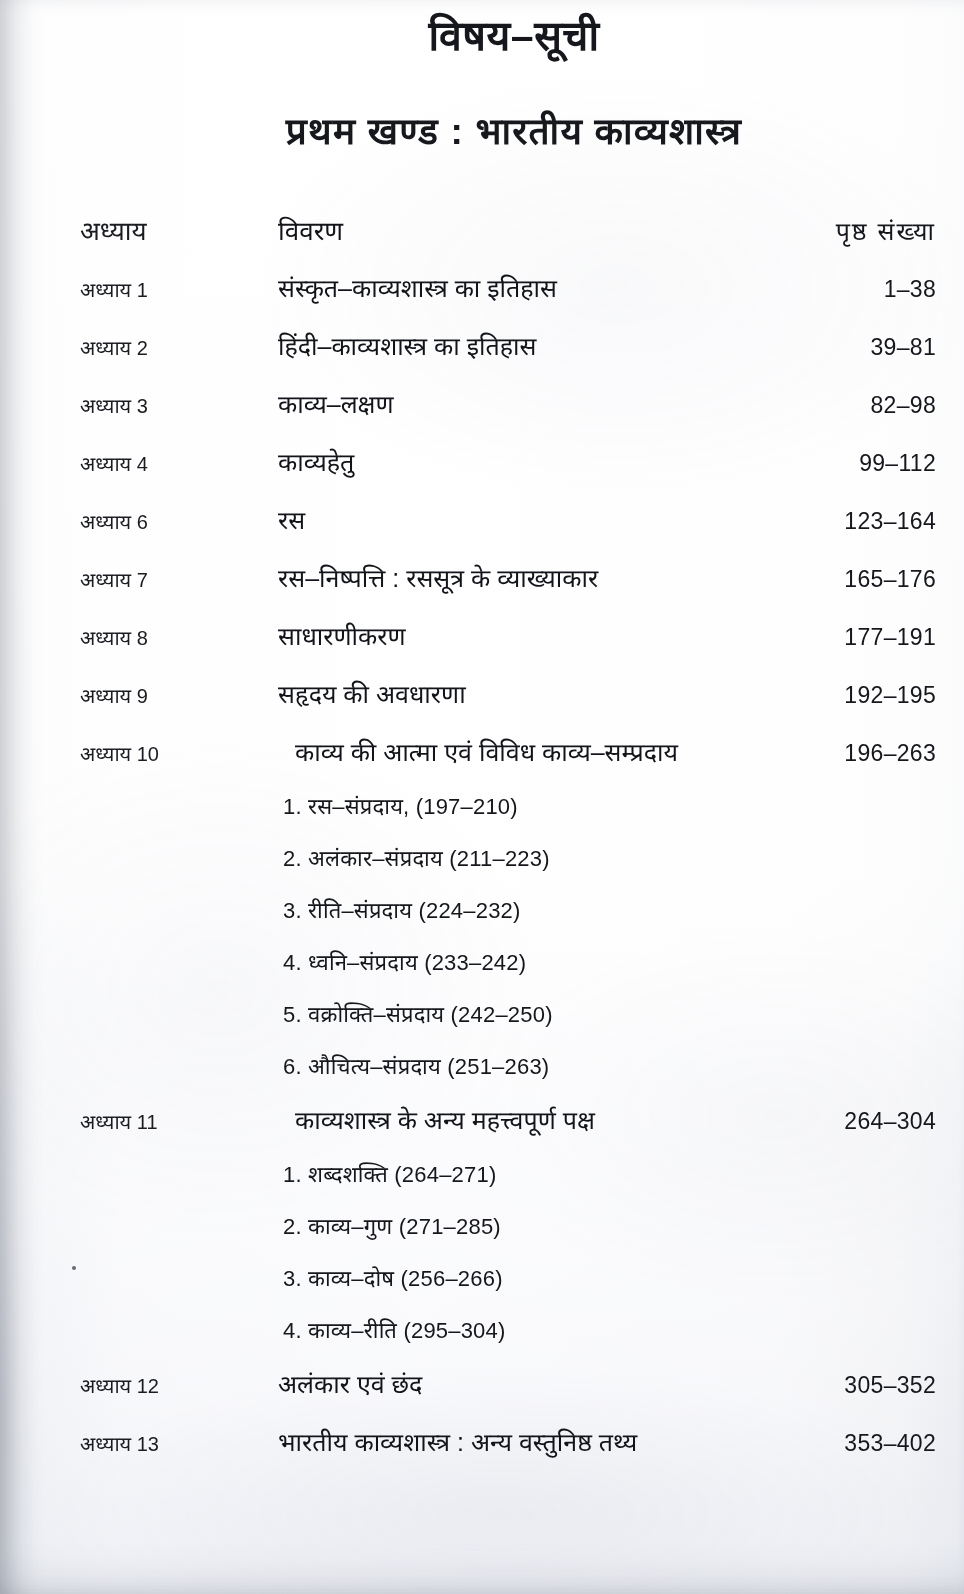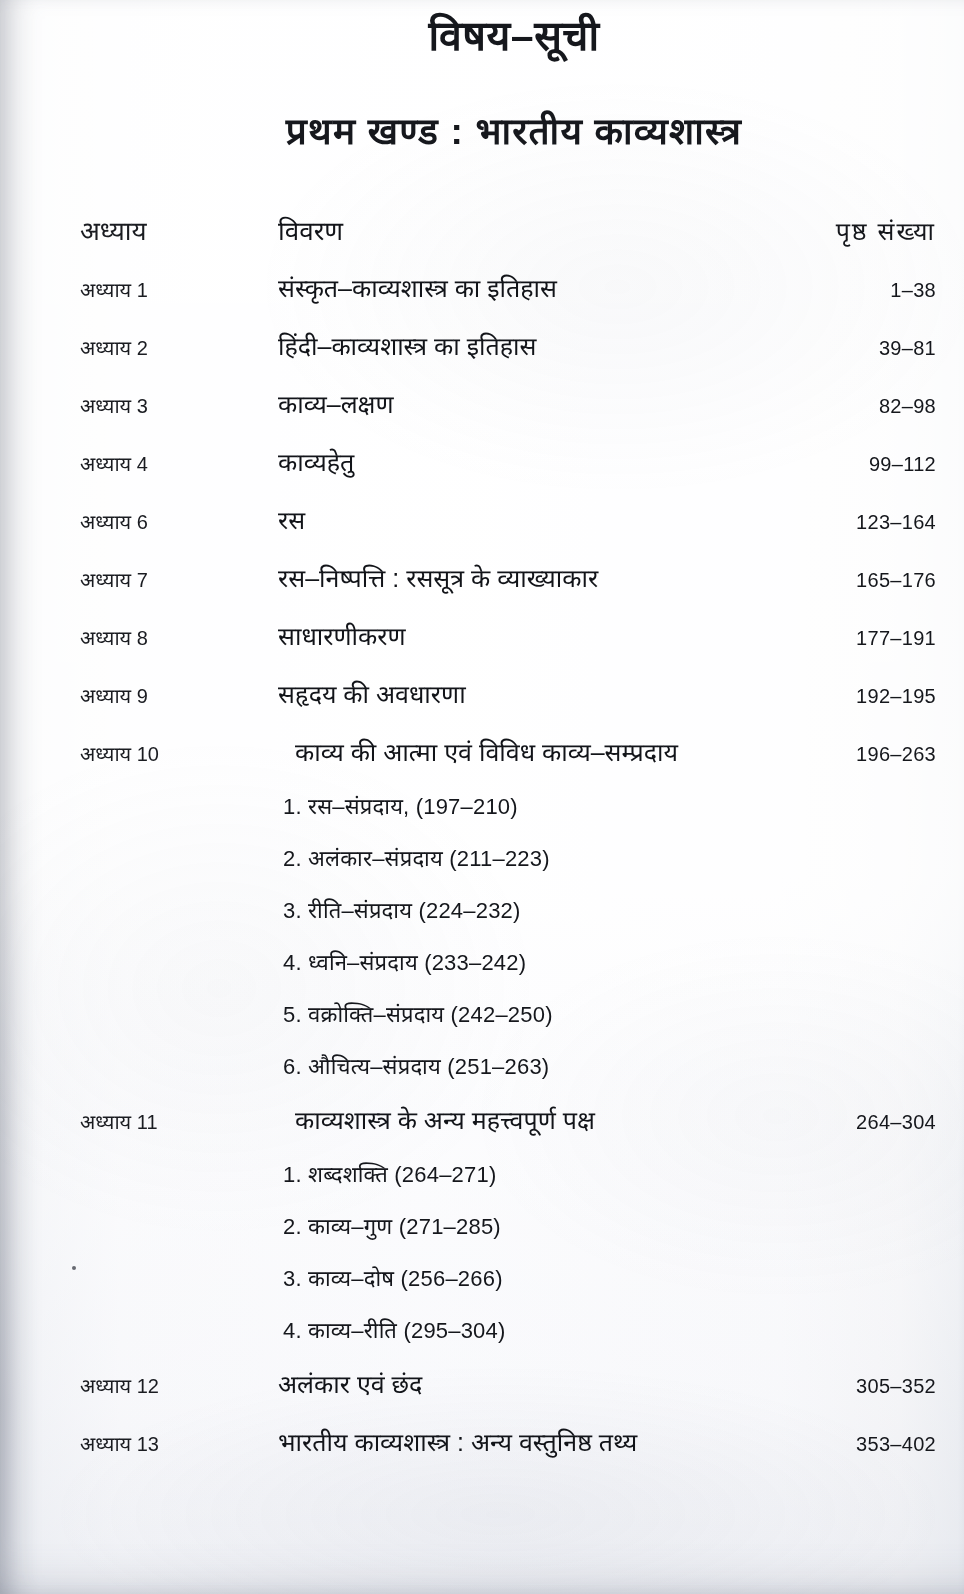--- a/index.html
+++ b/index.html
@@ -123,21 +123,21 @@
   }
   .col-desc {
     flex: 1 1 auto;
     font-size: 25px;
     color: #121419;
     white-space: nowrap;
   }
   .col-pages {
     flex: 0 0 132px;
     text-align: right;
-    font-size: 20px;
+    font-size: 23px;
     color: #15171c;
     white-space: nowrap;
     letter-spacing: 0.3px;
   }
 
   .header-row .col-chapter,
   .header-row .col-desc { font-size: 26px; }
   .header-row .col-pages {
     font-size: 25px;
     flex: 0 0 212px;

